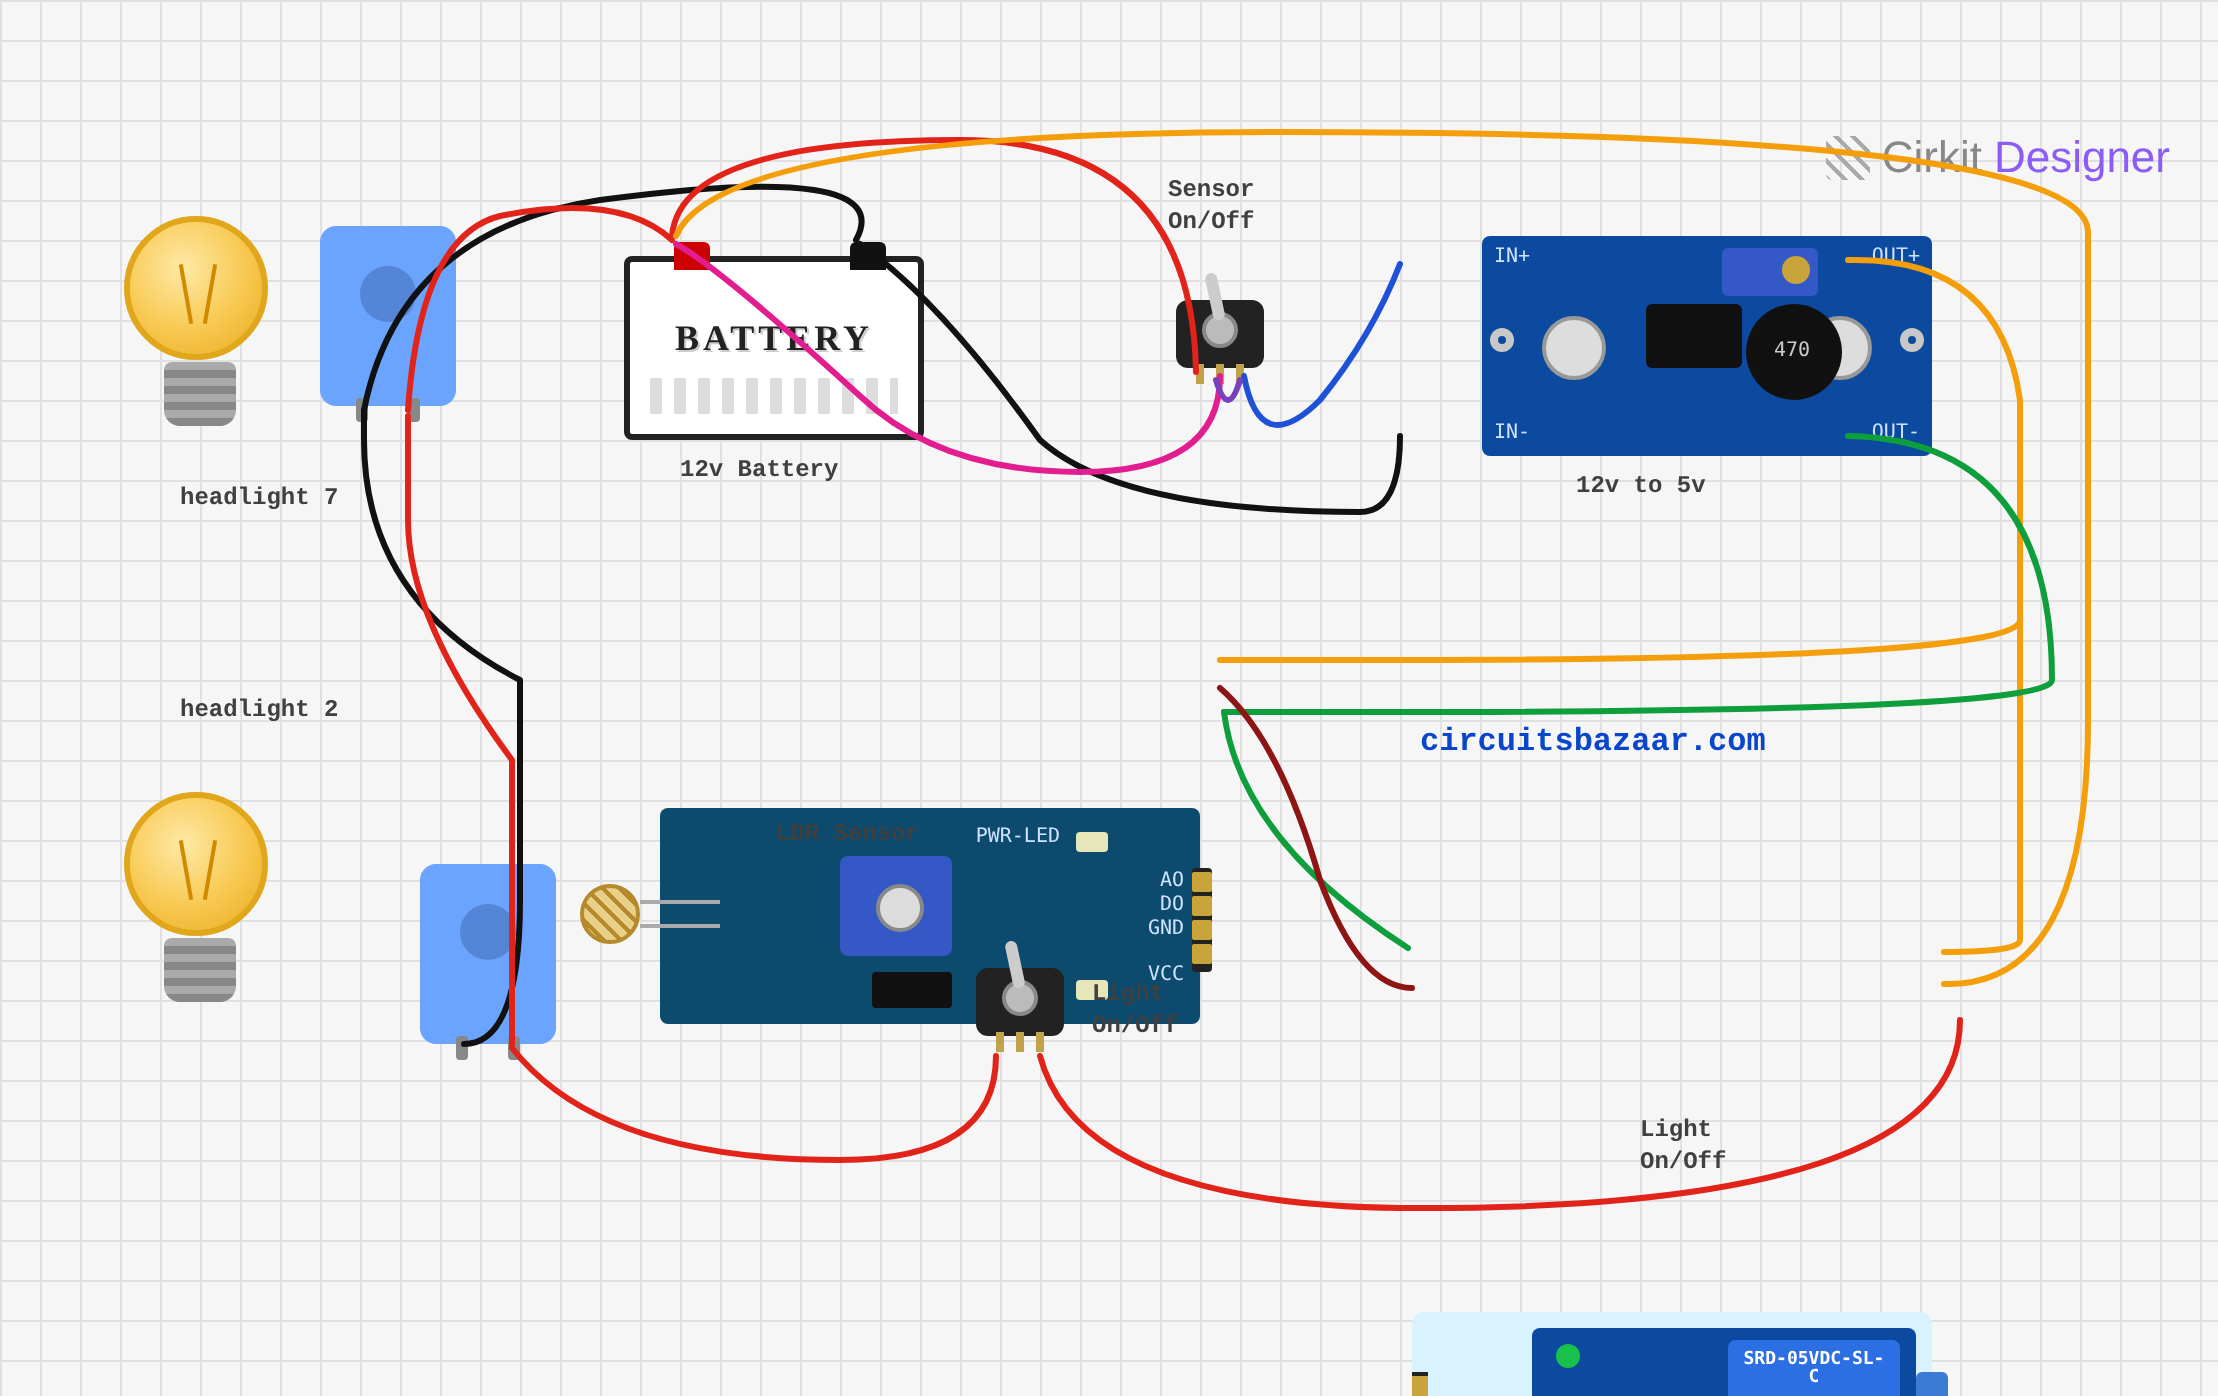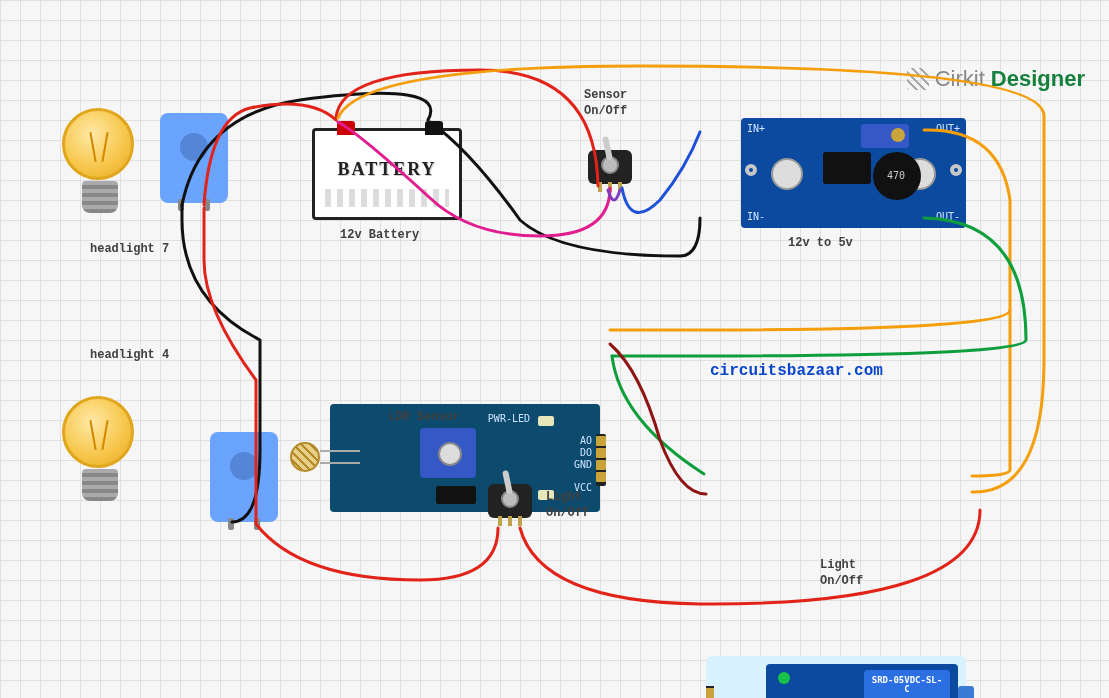--- a/index.html
+++ b/index.html
@@ -16,21 +16,21 @@
     overflow: hidden;
   }
   .brand {
     position: absolute;
     top: 18px; right: 24px;
     color: #888;
     font-family: Arial, sans-serif;
     font-size: 22px;
     display: flex; align-items: center; gap: 6px; margin-top: 48px;
   }
-  .brand b { color: #15803d; font-weight: 700; }
+  .brand b { color: #8b5cf6; font-weight: 400; }
   .hatch {
     width: 22px; height: 22px;
     background: repeating-linear-gradient(45deg,#aaa 0 2px,transparent 2px 6px);
     border-radius: 3px;
   }
   
   .lbl {
     position: absolute;
     font-size: 12px;
     color: #404040;
@@ -178,21 +178,21 @@
     <div class="fil1"></div>
     <div class="fil2"></div>
     <div class="base"></div>
 </div>
 <div class="cmp socket" style="left:160px;top:113px;">
   <div class="pin a"></div>
     <div class="pin b"></div>
 </div>
 <div class="lbl" style="left:90px;top:242px;">headlight 7</div>
 
-<div class="lbl" style="left:90px;top:348px;">headlight 4</div>
+<div class="lbl" style="left:90px;top:348px;">headlight 2</div>
 <div class="cmp bulb" style="left:62px;top:396px;">
   <div class="glass"></div>
     <div class="fil1"></div>
     <div class="fil2"></div>
     <div class="base"></div>
 </div>
 <div class="cmp socket" style="left:210px;top:432px;">
   <div class="pin a"></div>
     <div class="pin b"></div>
 </div>

